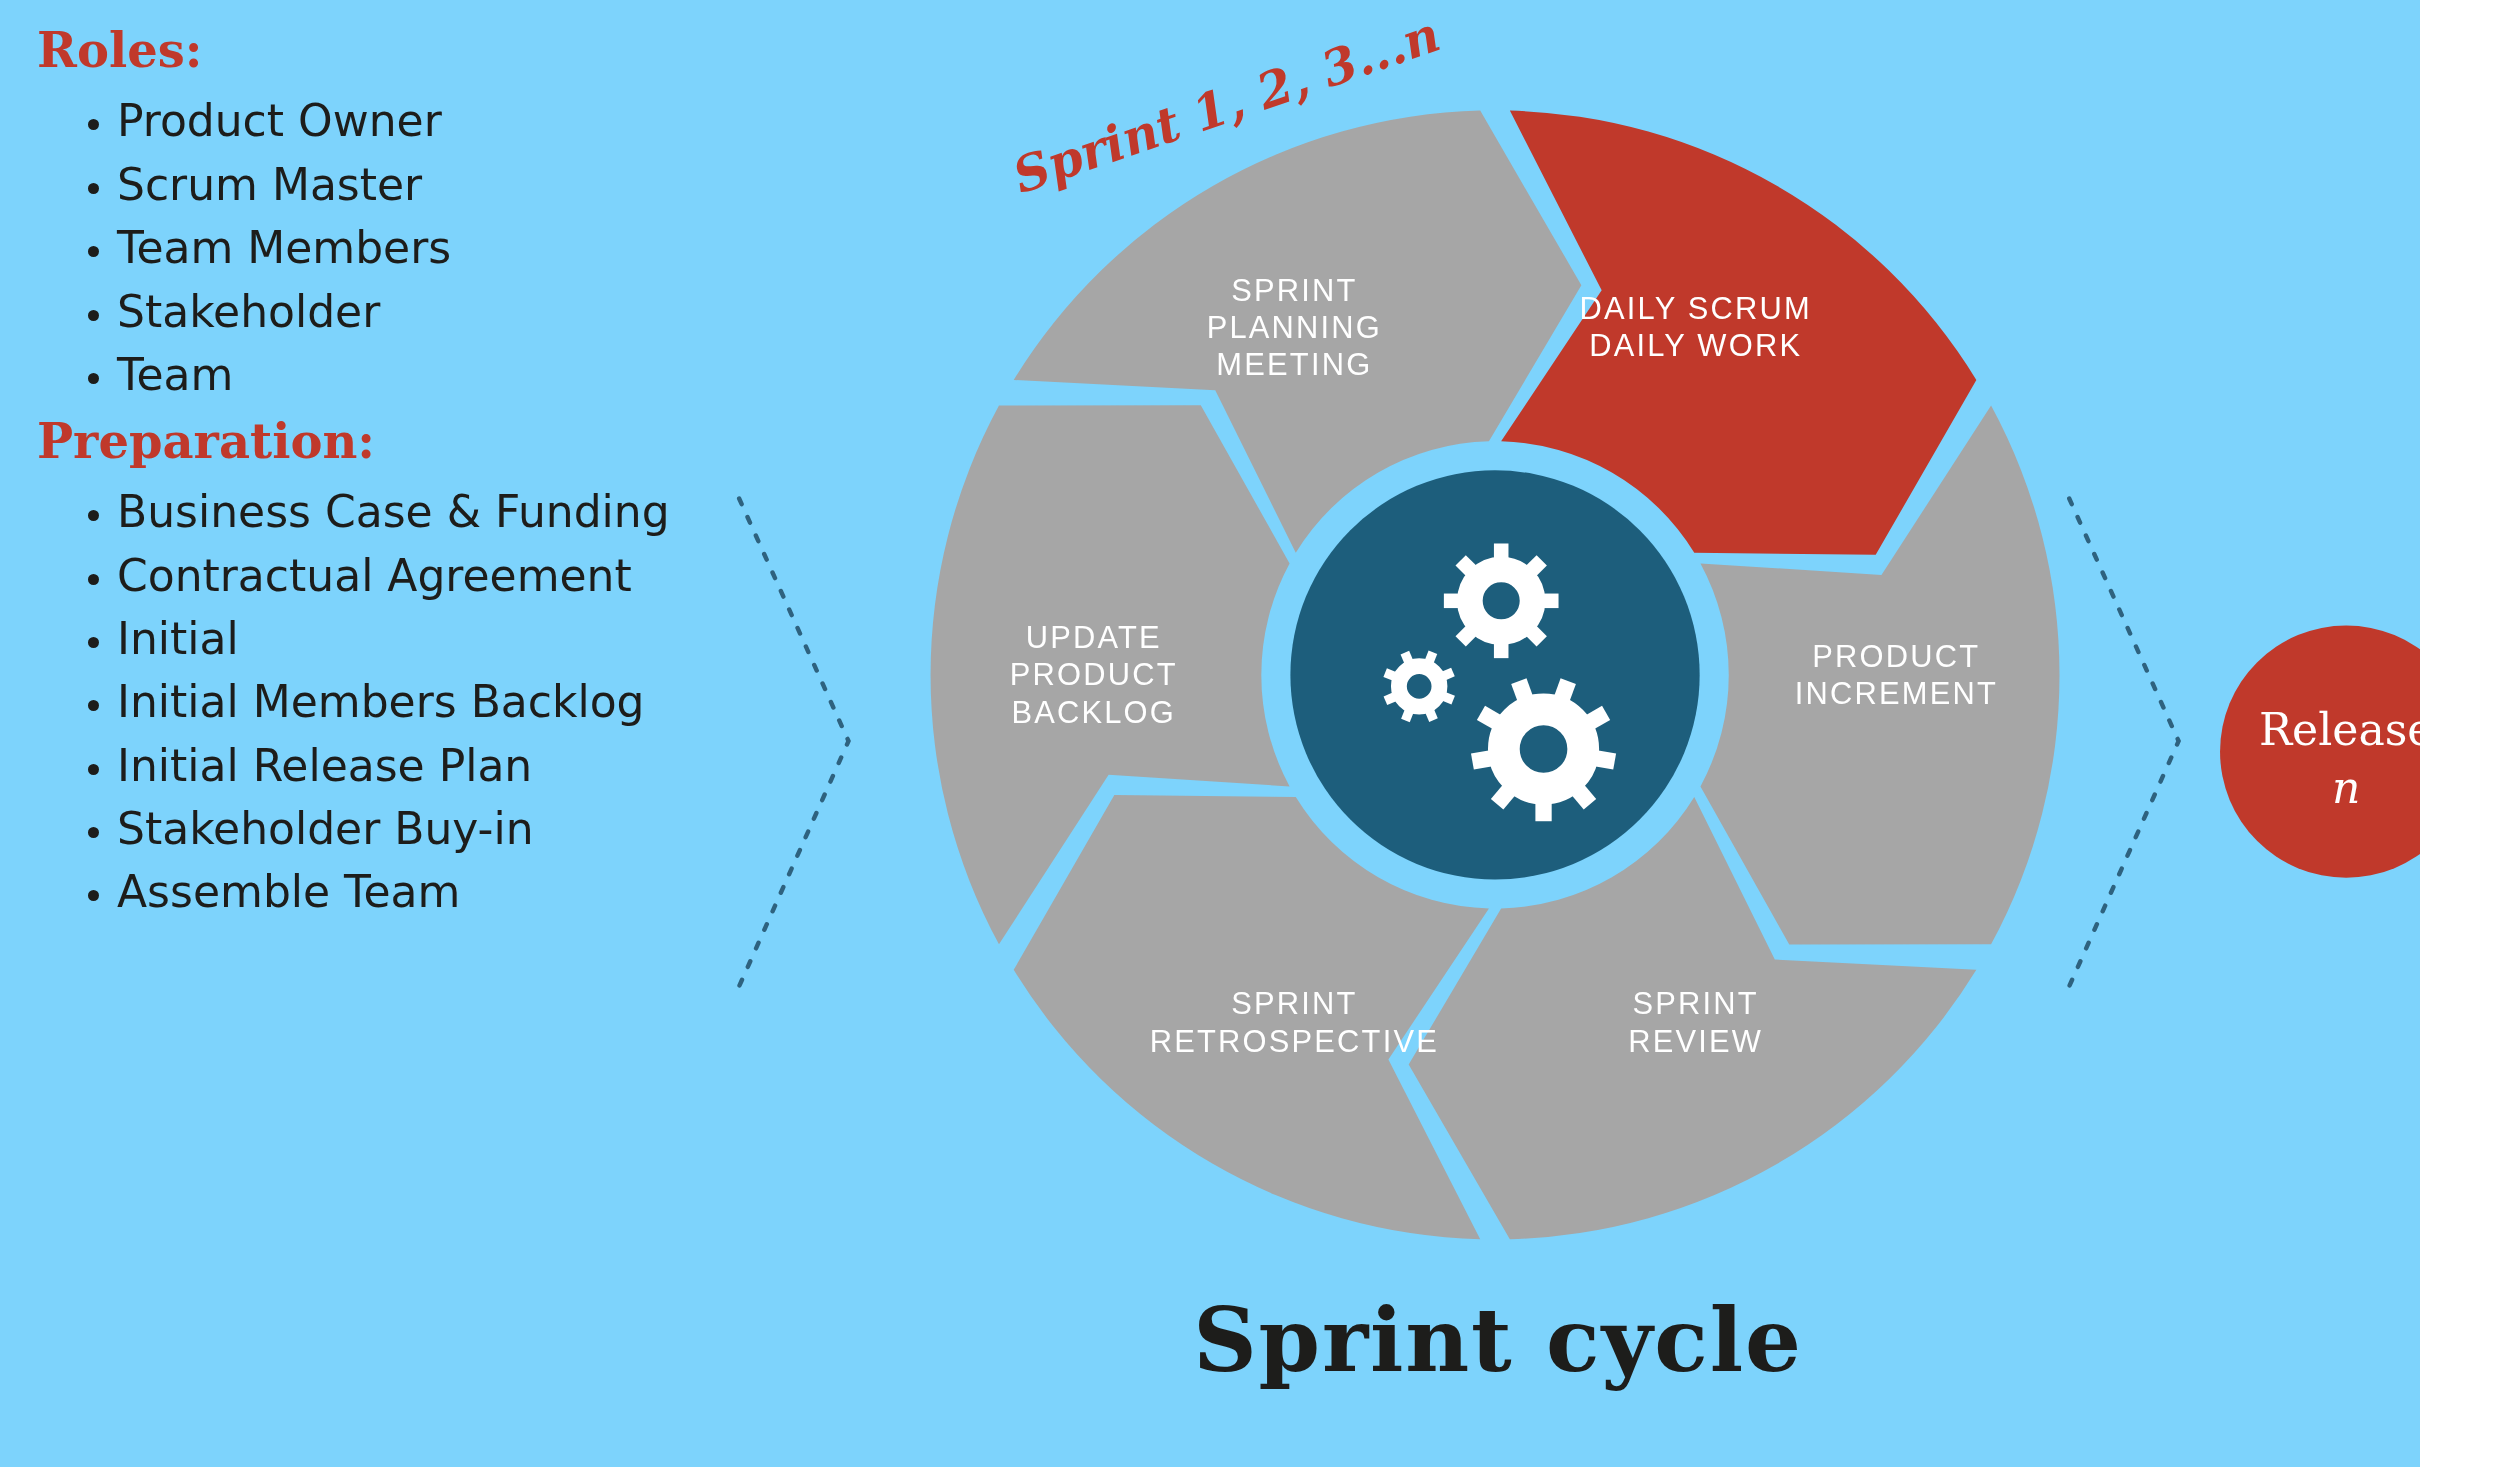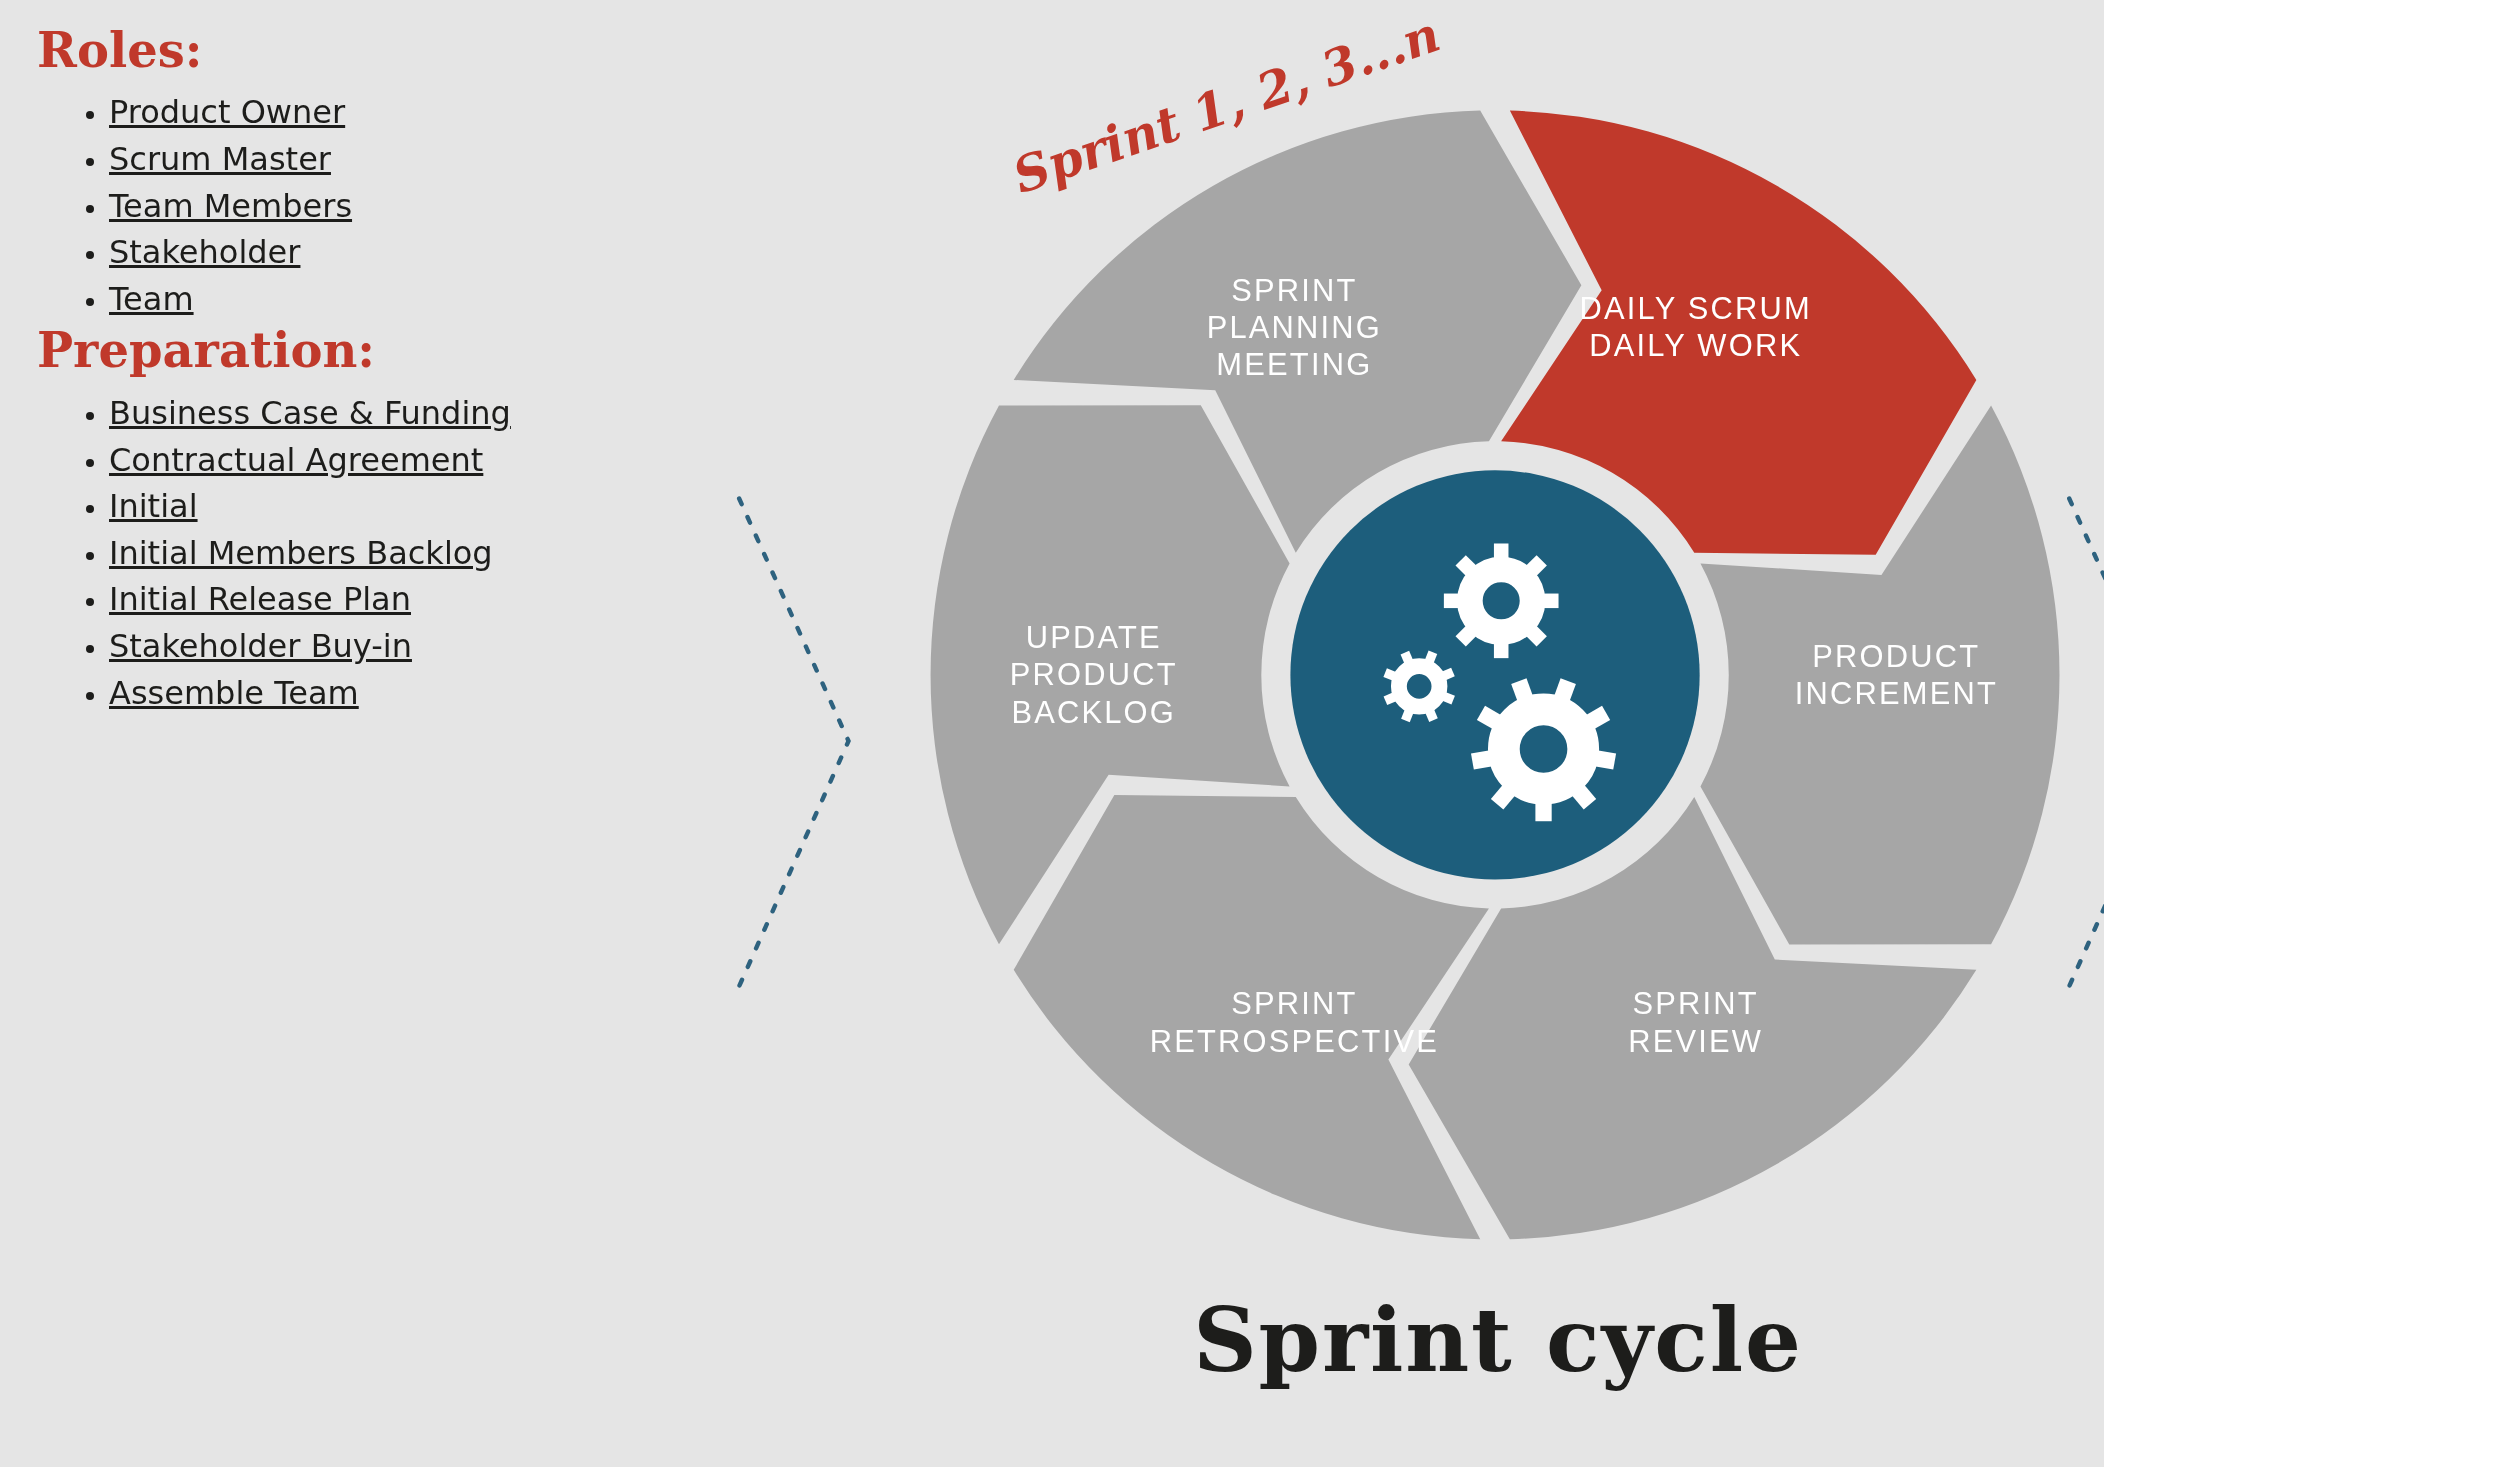--- a/index.html
+++ b/index.html
@@ -1,29 +1,29 @@
 <!DOCTYPE html>
 <html style="--red: #c0392b; --gray: #a6a6a6; --teal: #1d5e7c; --chevron: #2e627f; --ink: #1d1d1b;font-size:14px"><head>
 <meta charset="utf-8">
 <style>
   html,body{margin:0;padding:0;background:#ffffff;}
   .canvas{
-    position:relative;width:2104px;height:1468px;background:#e5e5e5;
+    position:relative;width:2420px;height:1468px;background:#7dd3fc;
     font-family:"DejaVu Sans",sans-serif;overflow:hidden;
   }
   
   .left-panel{position:absolute;left:37px;top:23px;width:864px;}
   .panel-heading{
     font-family:"DejaVu Serif",serif;font-weight:700;font-size:48px;
     color:var(--red);margin:0 0 12.3px 0;line-height:1.15;
   }
   .panel-heading.prep{}
   ul.panel-list{
-    list-style:disc;margin:0;padding:0 0 0 72px;
-    color:var(--ink);font-size:32px;line-height:1.4;text-decoration:underline;
+    list-style:disc;margin:8px;padding:0 0 0 72px;
+    color:var(--ink);font-size:44px;line-height:1.4;
   }
   ul.panel-list li{margin:0 0 1.8px 0;}
   ul.panel-list li::marker{font-size:0.8em;}
   
   .sprint-label{
     position:absolute;left:986px;top:76px;width:481px;text-align:center;
     font-family:"DejaVu Serif",serif;font-style:italic;font-weight:700;
     font-size:49px;color:var(--red);transform:rotate(-19deg);white-space:nowrap;
   }
   

